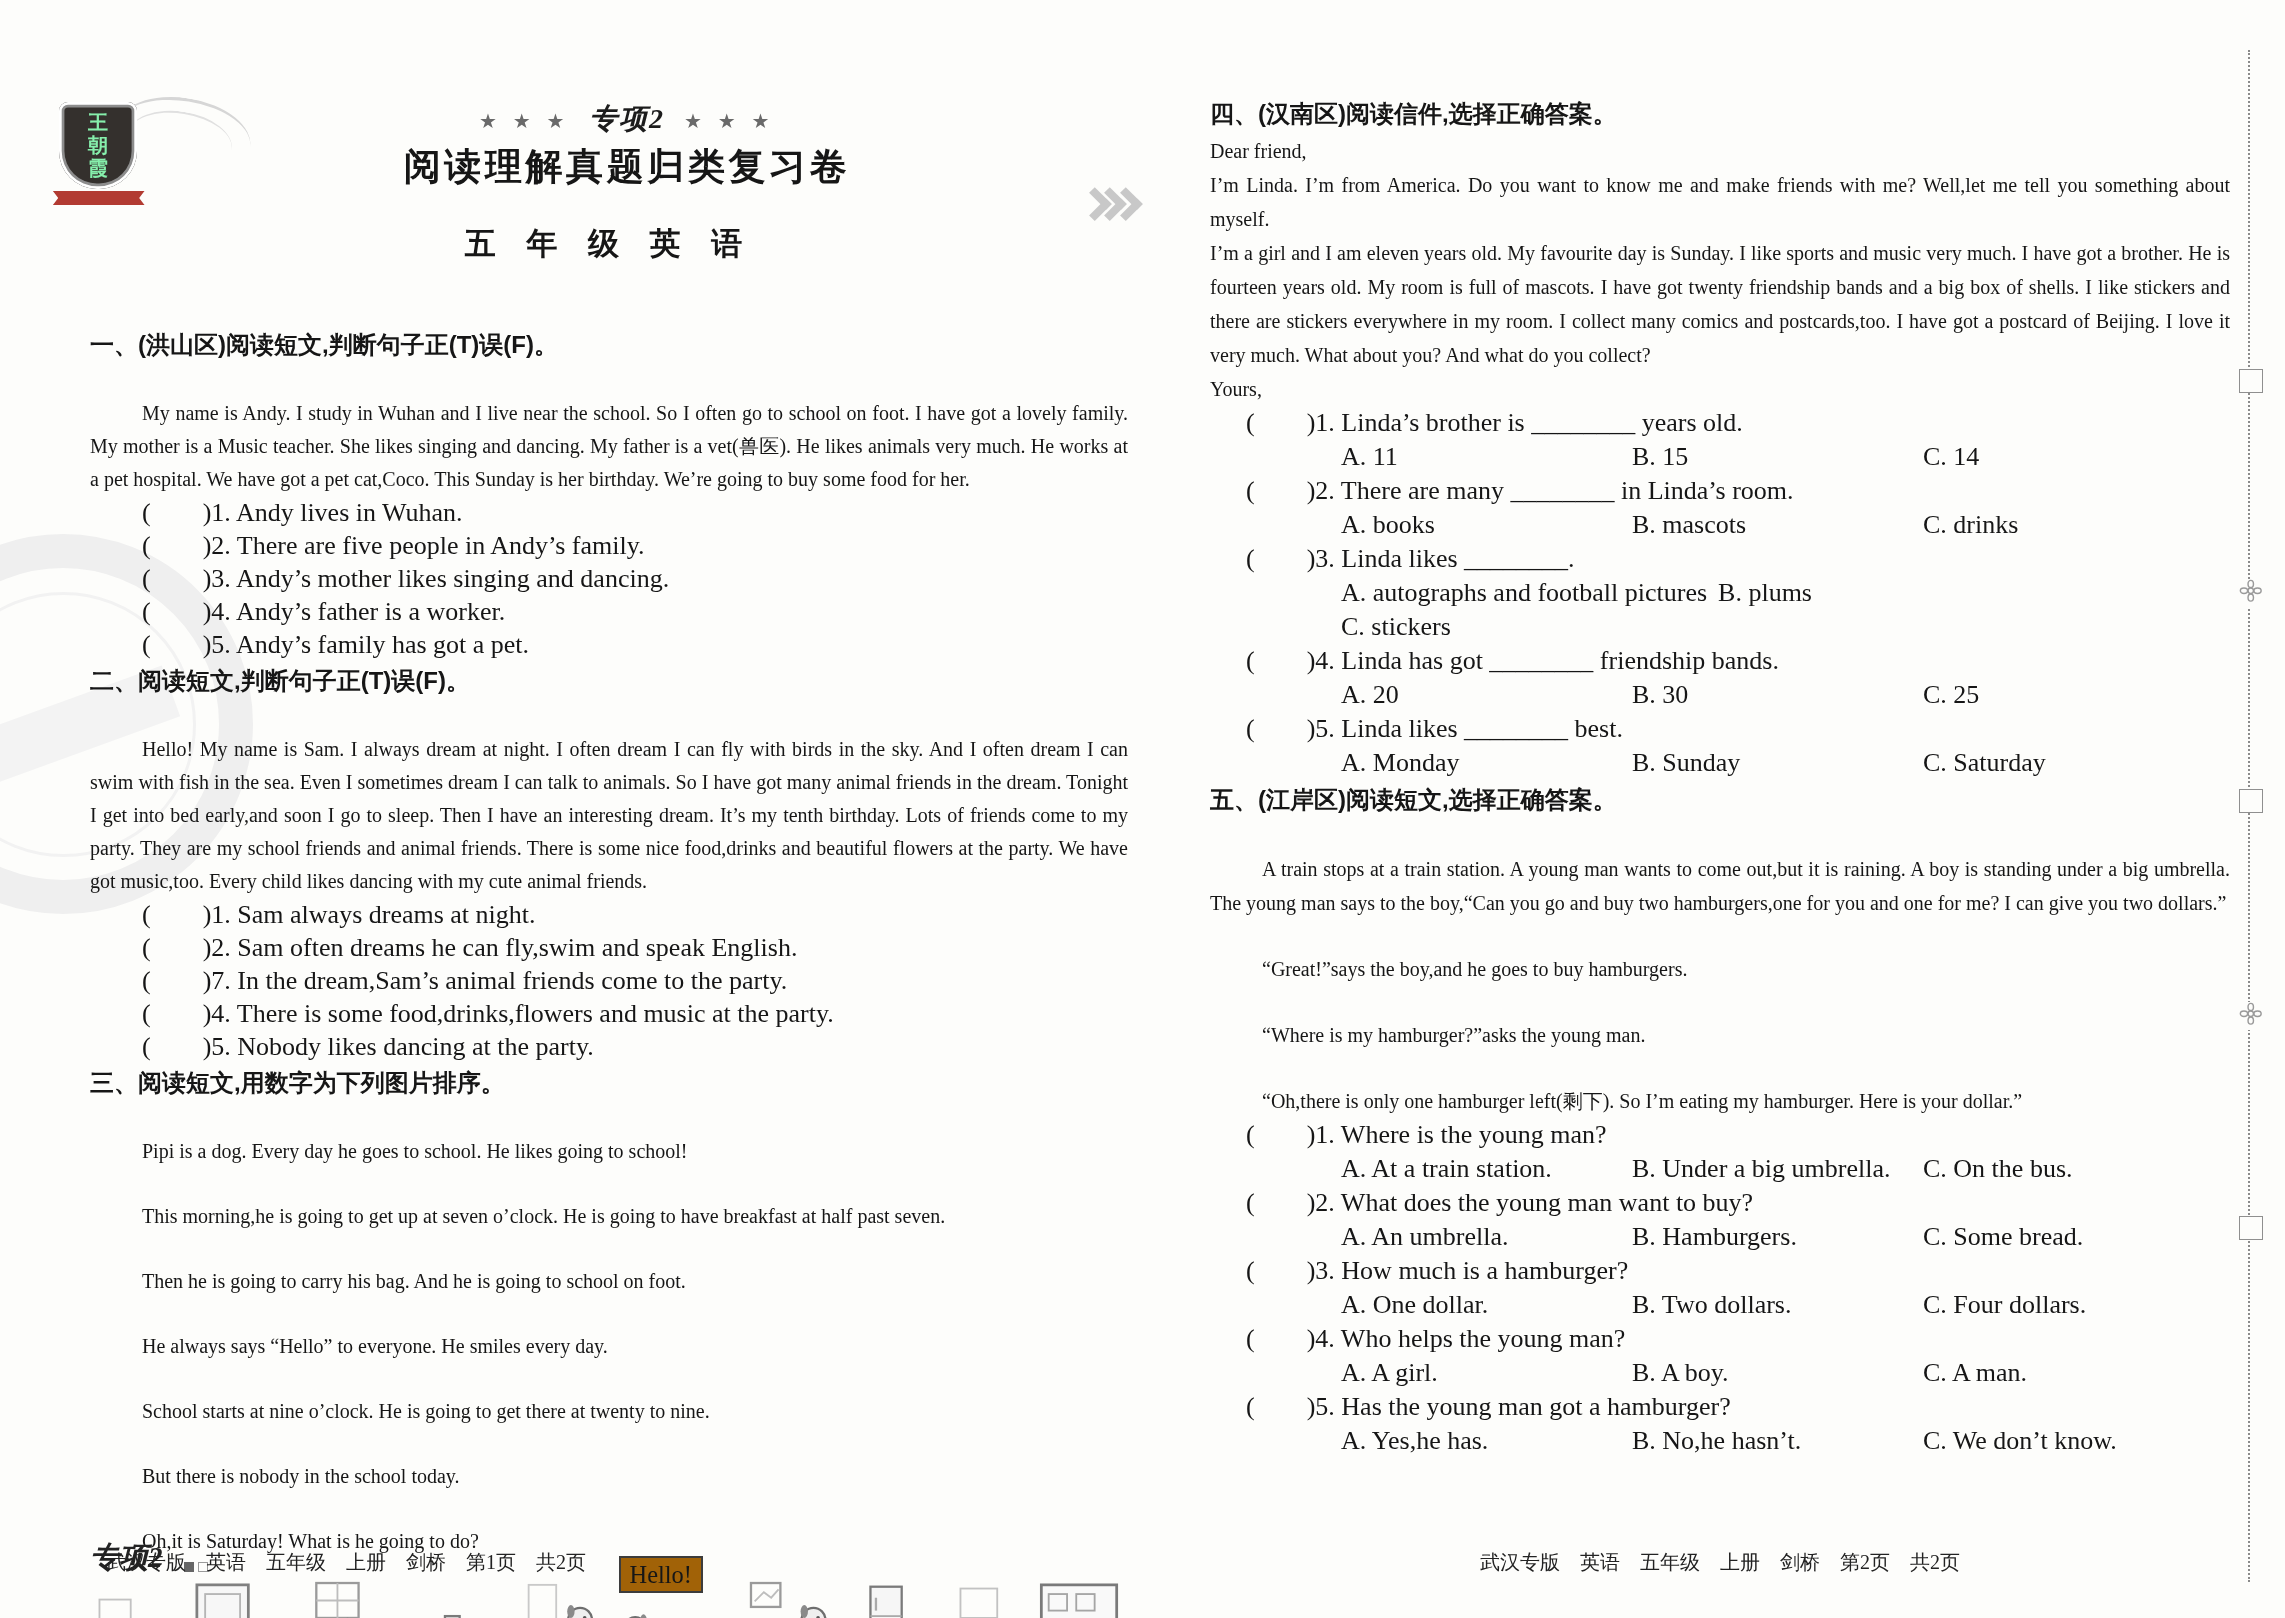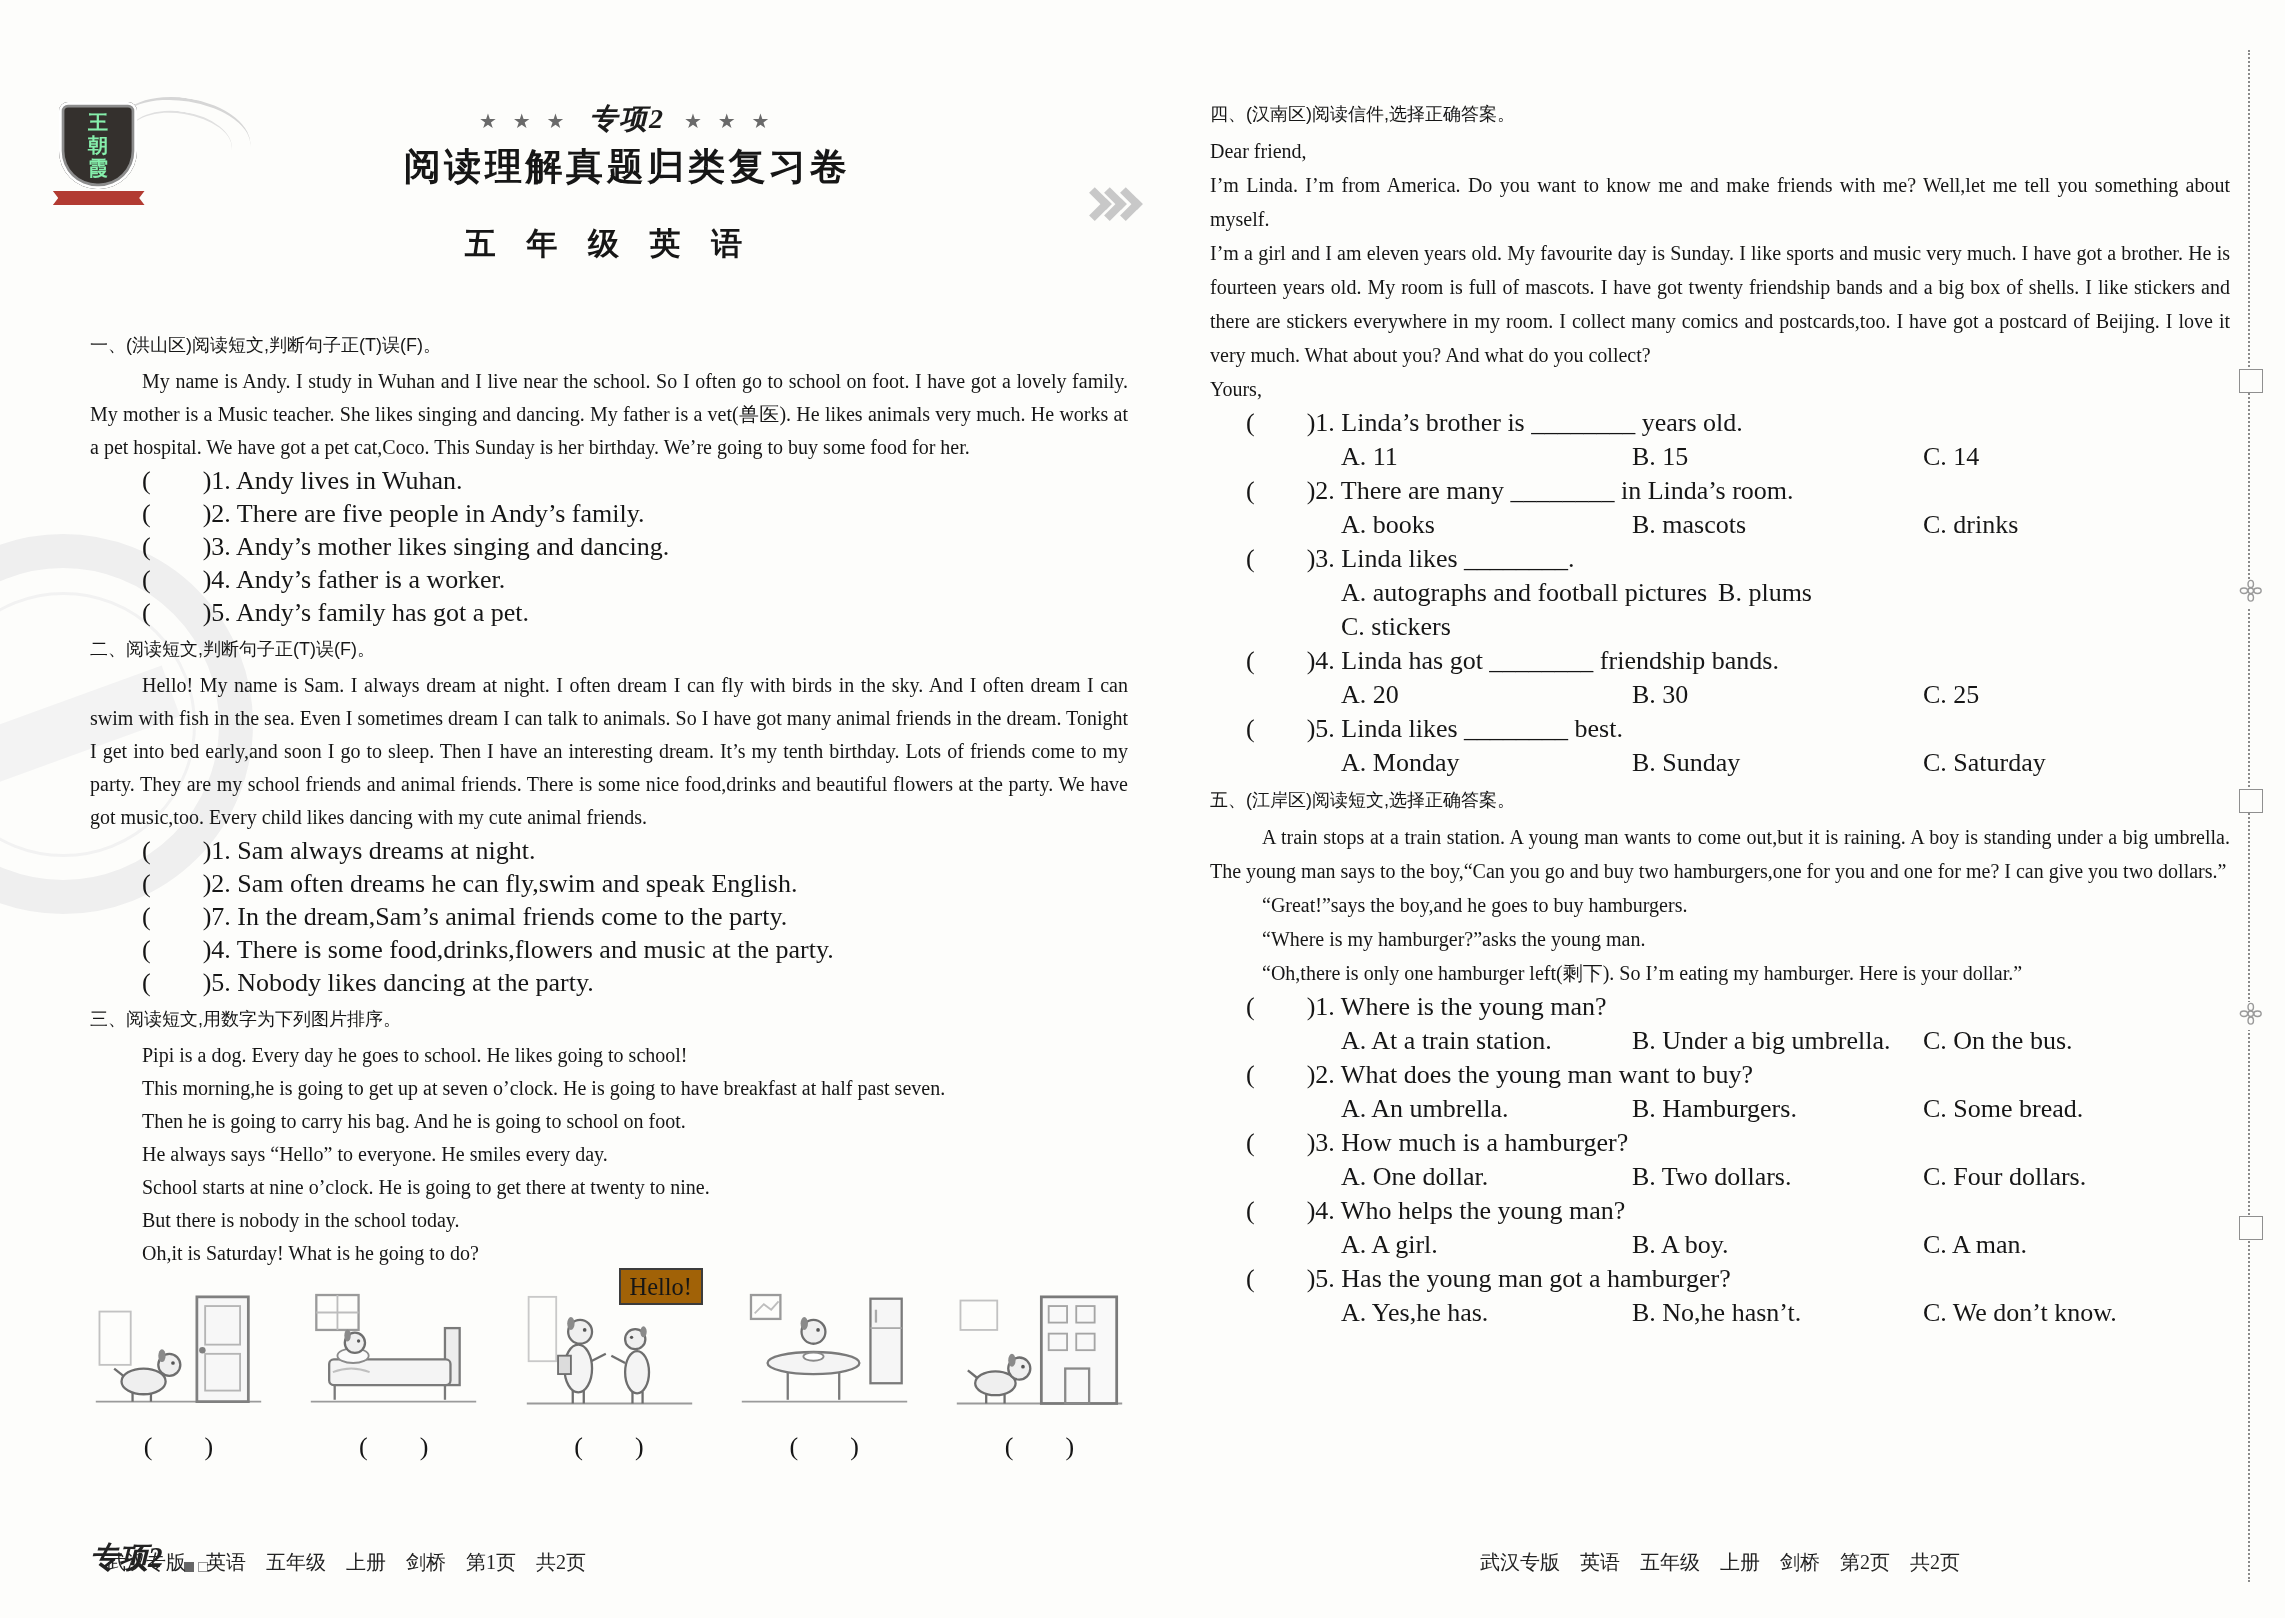--- a/index.html
+++ b/index.html
@@ -53,25 +53,25 @@
   .paper-title { margin-top:3.6px; font-size:37px; font-weight:bold; letter-spacing:3.6px;
     font-family:"Liberation Sans","DejaVu Sans",sans-serif; }
   .chevrons { position:absolute; right:-9px; top:92px; display:flex; }
   .chevrons span { width:23.5px; height:23.5px; border-top:8.1px solid #c8c8c8; border-right:8.1px solid #c8c8c8;
     transform:rotate(45deg); margin-left:-8.1px; }
   .grade-title { margin-top:31px; margin-bottom:60px; text-align:center; font-size:31px;
     font-weight:bold; letter-spacing:11px;
     font-family:"Liberation Sans","DejaVu Sans",sans-serif; }
 
   
-  .sec-heading { font-size:18px; line-height:40px; font-weight:normal;
+  .sec-heading { font-size:24px; line-height:40px; font-weight:bold;
     font-family:"Liberation Sans","DejaVu Sans",sans-serif; }
   .para { font-size:20px; line-height:33px; text-align:justify; }
   .page-right .para { line-height:34px; }
-  .para.indent { text-indent:52px; }
+  .para.indent { text-indent:52px;margin-top:32px; }
 
   .q-line { font-size:26px; line-height:33px; padding-left:52px; }
   .page-right .q-line { padding-left:36px; line-height:34px; }
   .bracket { display:inline-block; }
 
   .mc-options { margin-left:131px; display:flex; flex-wrap:wrap;
     font-size:26px; line-height:34px; }
   .mc-options .opt { min-width:291px; padding-right:11px; white-space:nowrap; }
 
   

